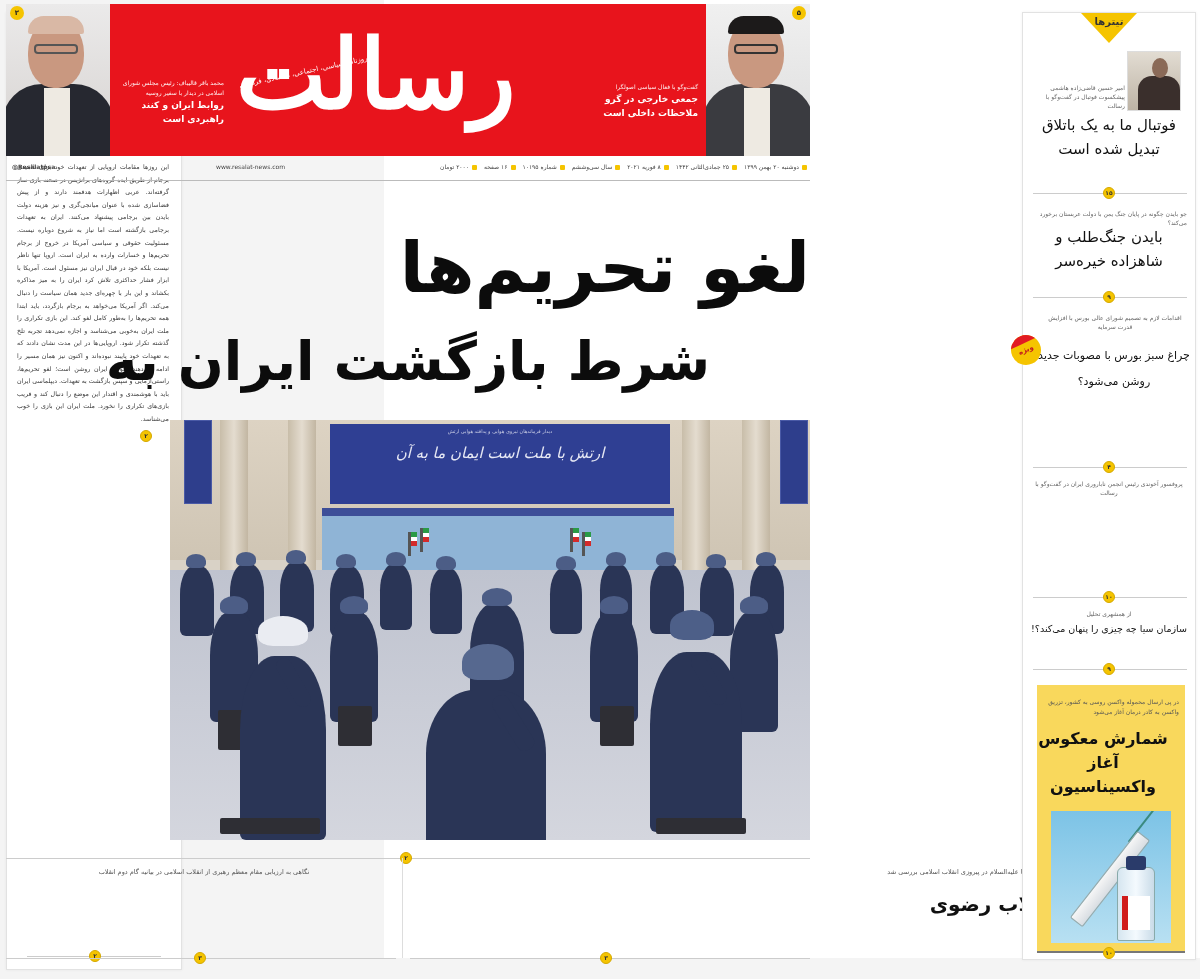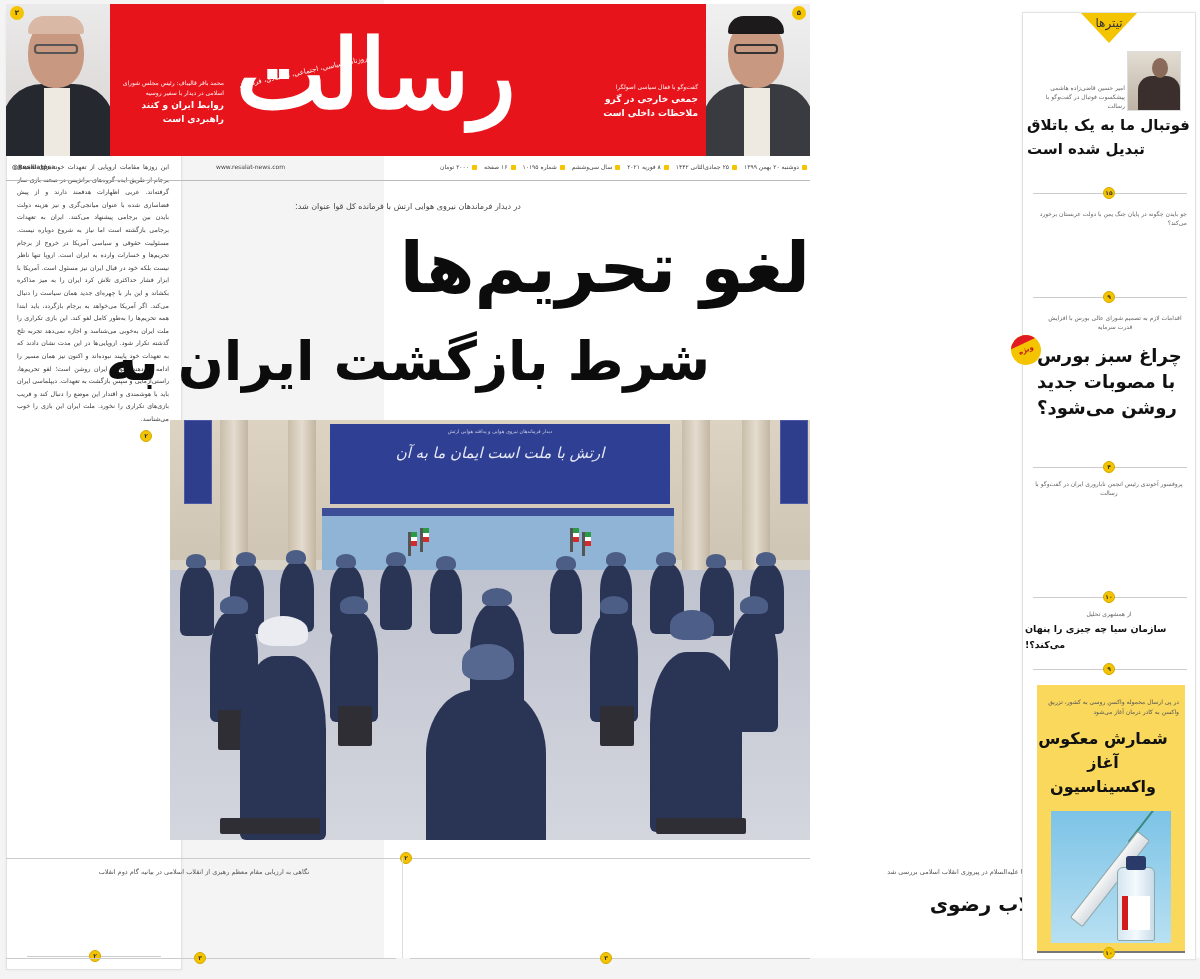--- a/index.html
+++ b/index.html
@@ -8,21 +8,21 @@
 
   .col { position: absolute; background: #fff; border: 1px solid #e2e2e2; box-shadow: 0 0 3px rgba(0,0,0,0.06); }
 
   
   .left-col { left: 6px; top: 12px; width: 176px; height: 958px; }
   .right-col { left: 1022px; top: 12px; width: 174px; height: 948px; }
   .main-col { left: 196px; top: 12px; width: 816px; height: 958px; background: #fff; }
 
   .tri-tag { position: absolute; top: 0; left: 50%; transform: translateX(-50%); width: 0; height: 0;
     border-left: 28px solid transparent; border-right: 28px solid transparent; border-top: 30px solid #f5c400; }
-  .tri-label { position: absolute; top: 3px; left: 50%; transform: translateX(-50%); font-size: 12px; font-weight: normal; color: #333; white-space: nowrap; }
+  .tri-label { position: absolute; top: 3px; left: 50%; transform: translateX(-50%); font-size: 10px; font-weight: bold; color: #333; white-space: nowrap; }
 
   .yellow-dot { position: absolute; width: 12px; height: 12px; border-radius: 50%; background: #f5c400; border: 1px solid #d4a800; font-size: 6px; line-height: 10px; text-align: center; color: #333; font-weight: bold; }
   .rule { position: absolute; height: 1px; background: #ccc; }
 
   
   .author-photo { position: absolute; left: 12px; top: 40px; width: 60px; height: 66px; background: #fafafa; border: 1px solid #ddd; overflow: hidden; }
   .author-photo .head { position: absolute; left: 20px; top: 8px; width: 22px; height: 28px; border-radius: 50% 50% 45% 45%; background: #8c6a55; }
   .author-photo .hair { position: absolute; left: 19px; top: 6px; width: 24px; height: 10px; border-radius: 12px 12px 2px 2px; background: #2a2422; }
   .author-photo .body { position: absolute; left: 4px; top: 38px; width: 54px; height: 30px; border-radius: 16px 16px 0 0; background: #2c2c30; }
   .author-photo .shirt { position: absolute; left: 26px; top: 40px; width: 10px; height: 26px; background: #e8e8ea; }
@@ -94,21 +94,21 @@
   .teaser .kick { font-size: 6.5px; color: #555; padding: 0 10px; }
   .teaser .title { font-size: 20px; font-weight: bold; margin-top: 16px; letter-spacing: -0.5px; }
   .teaser-divider { position: absolute; left: 402px; top: 858px; width: 1px; height: 100px; background: #ddd; }
 
   
   .rc-photo { position: absolute; right: 14px; top: 38px; width: 54px; height: 60px; background: #eee; overflow: hidden; border: 1px solid #ddd; }
   .rc-photo .room { position: absolute; inset: 0; background: linear-gradient(180deg,#e2dcd2,#bdb3a5); }
   .rc-photo .head { position: absolute; left: 24px; top: 6px; width: 16px; height: 20px; border-radius: 50%; background: #8a6a58; }
   .rc-photo .body { position: absolute; left: 10px; top: 24px; width: 42px; height: 40px; border-radius: 14px 14px 0 0; background: #3a2f2c; }
   .rc-kicker { position: absolute; font-size: 6px; color: #666; text-align: right; line-height: 9px; }
-  .rc-head { position: absolute; font-weight: bold; text-align: left; letter-spacing: -0.3px; color: #111; }
+  .rc-head { position: absolute; font-weight: normal; text-align: center; letter-spacing: -0.3px; color: #111; }
   .special-badge { position: absolute; left: -12px; top: 322px; width: 30px; height: 30px; border-radius: 50%; background: #f5c400; overflow: hidden; transform: rotate(-25deg); }
   .special-badge:before { content: ""; position: absolute; left: 0; top: 0; width: 30px; height: 8px; background: #e21b23; }
   .special-badge span { position: absolute; left: 0; right: 0; top: 11px; text-align: center; font-size: 7px; font-weight: bold; color: #c2181e; }
 
   .vaccine-box { position: absolute; left: 14px; top: 672px; width: 148px; height: 268px; background: #f9d85c; border-bottom: 2px solid #777; }
   .vaccine-box .vk { position: absolute; right: 6px; top: 12px; width: 136px; font-size: 6px; color: #555; text-align: right; line-height: 10px; }
   .vaccine-box .vh { position: absolute; left: 0; right: 16px; top: 42px; text-align: center; font-size: 16px; font-weight: bold; line-height: 24px; letter-spacing: -0.5px; }
   .vaccine-img { position: absolute; left: 14px; top: 126px; width: 120px; height: 132px; background: linear-gradient(180deg,#7cc3e6 0%,#b8e0f2 100%); overflow: hidden; }
   .syringe { position: absolute; left: 4px; top: 60px; width: 110px; height: 16px; background: linear-gradient(180deg,#f6f6f6,#d8dde2); border: 1px solid #9aa; transform: rotate(-52deg); border-radius: 2px; }
   .needle { position: absolute; left: 70px; top: 14px; width: 40px; height: 2px; background: #3a8a80; transform: rotate(-52deg); }
@@ -180,21 +180,20 @@
       <span class="sep"></span><span>سال سی‌وششم</span>
       <span class="sep"></span><span>شماره ۱۰۱۹۵</span>
       <span class="sep"></span><span>۱۶ صفحه</span>
       <span class="sep"></span><span>۲۰۰۰ تومان</span>
     </div>
     <div class="site" style="direction:ltr;">www.resalat-news.com</div>
     <div class="handle" style="direction:ltr;">@Resalatpsa</div>
   </div>
   <div class="info-rule"></div>
 
-  <div class="kicker">در دیدار فرماندهان نیروی هوایی ارتش با فرمانده کل قوا عنوان شد:</div>
   <div class="headline-1">لغو تحریم‌ها</div>
   <div class="headline-2">شرط بازگشت ایران به تعهدات برجامی</div>
 
   <div class="yellow-dot" style="left:140px; top:430px;">۲</div>
   <div class="body-text main-body">حضرت آیت‌الله خامنه‌ای رهبر انقلاب اسلامی صبح امروز در دیدار فرماندهان و جمعی از کارکنان نیروی هوایی و پدافند هوایی ارتش، با گرامیداشت بیعت تاریخی همافران با امام خمینی در ۱۹ بهمن ۵۷ و تبیین نقش آن در پیروزی انقلاب، به موضوع برجام اشاره کردند و گفتند اگر می‌خواهند ایران به تعهدات برجامی برگردد، آمریکا باید تحریم‌ها را به‌طور کامل و عملی لغو کند و ما راستی‌آزمایی کنیم که به‌درستی لغو شده است، آن‌وقت به تعهدات برجامی برمی‌گردیم. این سیاست قطعی جمهوری اسلامی است و مورد اتفاق مسئولان کشور است و از آن برنخواهیم گشت. رهبر انقلاب افزودند: طرف‌های مقابل حق تعیین شرط ندارند چرا که آن‌ها به همه تعهدات خود عمل نکرده‌اند. ایران به همه تعهداتش عمل کرده و این طرف مقابل است که باید به تعهدات خود بازگردد.</div>
 
   <div class="main-photo" title="دیدار فرماندهان نیروی هوایی ارتش با رهبر انقلاب">
     <div class="hall-wall"></div>
     <div class="pillar" style="left:50px;"></div>
     <div class="pillar" style="left:118px;"></div>
@@ -330,28 +329,29 @@
       <div class="room"></div>
       <div class="body"></div>
       <div class="head"></div>
     </div>
   <div class="rc-kicker" style="right:70px; top:70px; width:96px;">امیر حسین قاضی‌زاده هاشمی پیشکسوت فوتبال در گفت‌وگو با رسالت</div>
   <div class="rc-head" style="left:4px; right:4px; top:100px; font-size:15px; line-height:24px;">فوتبال ما به یک باتلاق تبدیل شده است</div>
   <div class="rule" style="left:10px; width:154px; top:180px;"></div>
   <div class="yellow-dot" style="left:80px; top:174px;">۱۵</div>
 
   <div class="rc-kicker" style="left:8px; right:8px; top:196px;">جو بایدن چگونه در پایان جنگ یمن با دولت عربستان برخورد می‌کند؟</div>
+  <div class="rc-head" style="left:4px; right:4px; top:212px; font-size:15px; line-height:24px;">بایدن جنگ‌طلب و شاهزاده خیره‌سر</div>
   <div class="rule" style="left:10px; width:154px; top:284px;"></div>
   <div class="yellow-dot" style="left:80px; top:278px;">۹</div>
 
   <div class="rc-kicker" style="left:20px; right:8px; top:300px; text-align:center;">اقدامات لازم به تصمیم شورای عالی بورس با افزایش قدرت سرمایه</div>
   <div class="special-badge">
       <span>ویژه</span>
     </div>
-  <div class="rc-head" style="left:14px; right:4px; top:330px; font-size:18px; line-height:26px;">چراغ سبز بورس با مصوبات جدید روشن می‌شود؟</div>
+  <div class="rc-head" style="left:14px; right:4px; top:330px; font-size:11px; line-height:26px;">چراغ سبز بورس با مصوبات جدید روشن می‌شود؟</div>
   <div class="rule" style="left:10px; width:154px; top:454px;"></div>
   <div class="yellow-dot" style="left:80px; top:448px;">۴</div>
 
   <div class="rc-kicker" style="left:8px; right:8px; top:466px; text-align:center;">پروفسور آخوندی رئیس انجمن ناباروری ایران در گفت‌وگو با رسالت</div>
   <div class="rule" style="left:10px; width:154px; top:584px;"></div>
   <div class="yellow-dot" style="left:80px; top:578px;">۱۰</div>
 
   <div class="rc-kicker" style="left:8px; right:8px; top:596px; text-align:center;">از همشهری تحلیل</div>
   <div class="rc-head" style="left:2px; right:2px; top:608px; font-size:9.5px; line-height:16px;">سازمان سیا چه چیزی را پنهان می‌کند؟!</div>
   <div class="rule" style="left:10px; width:154px; top:656px;"></div>

